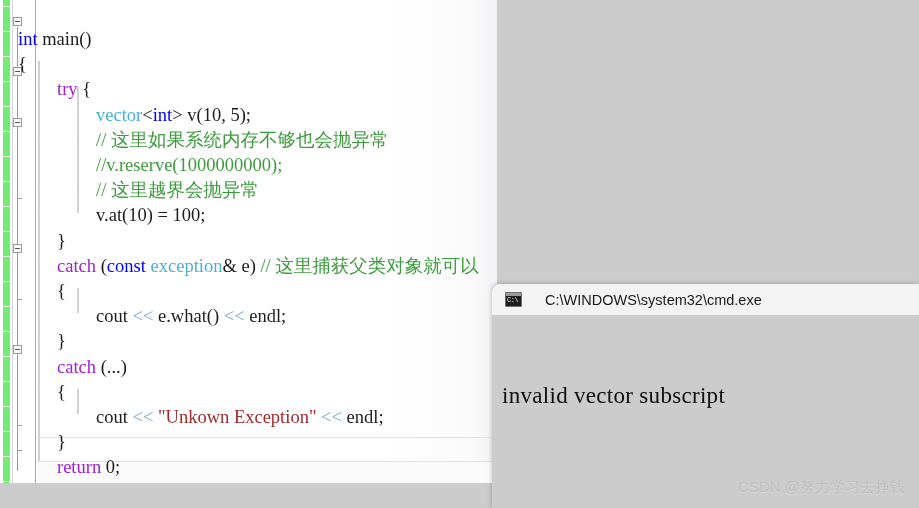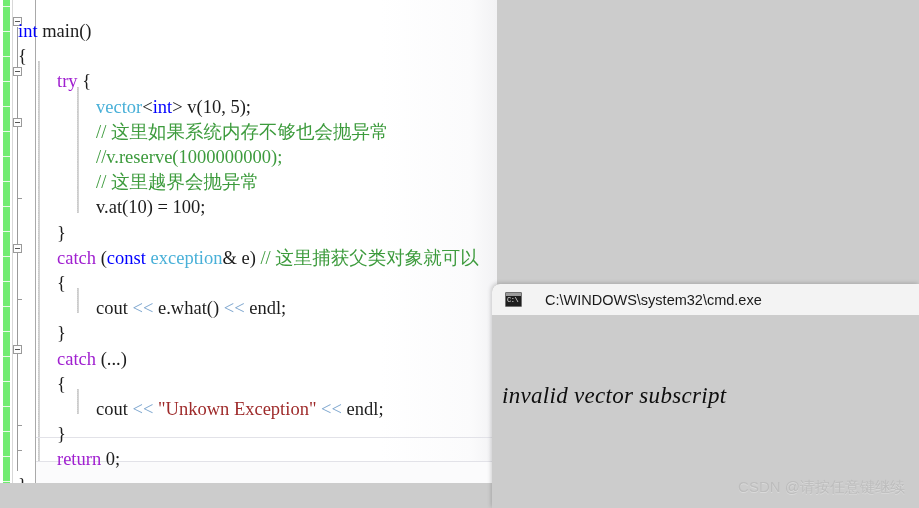--- a/index.html
+++ b/index.html
@@ -108,21 +108,21 @@
     position: absolute;
     width: 1px;
     background: #d4d4d4;
     border-left: 1px dotted #c9c9c9;
   }
 
   
   #code {
     position: absolute;
     left: 0;
-    top: 8px;
+    top: 16px;
     width: 497px;
     height: 376px;
     font-family: "Liberation Serif", serif;
     font-size: 18.5px;
     line-height: 25.2px;
     white-space: pre;
     color: #1d1d1d;
   }
   .cl {
     position: absolute;
@@ -227,21 +227,21 @@
     height: 193px;
     background: #cccccc;
     font-family: "Liberation Serif", serif;
     font-size: 23px;
     line-height: 29px;
     color: #0e0e0e;
     padding: 8px 0 0 10px;
     box-sizing: border-box;
     white-space: pre;
   }
-  #console-line-1 { letter-spacing: 0.3px; font-style: italic; }
+  #console-line-1 { letter-spacing: 0.3px; }
   #console-line-2 { position: relative; }
   #console-cursor {
     display: inline-block;
     width: 21px;
     height: 12px;
     background: #3a3a3a;
     vertical-align: 1px;
     margin-left: 9px;
   }
 
@@ -339,13 +339,13 @@
     <div id="cmd-icon">
       <span id="cmd-icon-text">C:\</span>
     </div>
     <div id="console-title">C:\WINDOWS\system32\cmd.exe</div>
   </div>
   <div id="console-body">
     <div id="console-line-1">invalid vector subscript</div>
   </div>
 </div>
 
-<div id="watermark">CSDN @请按任意键继续</div>
+<div id="watermark">CSDN @努力学习去挣钱</div>
 
 </body></html>

